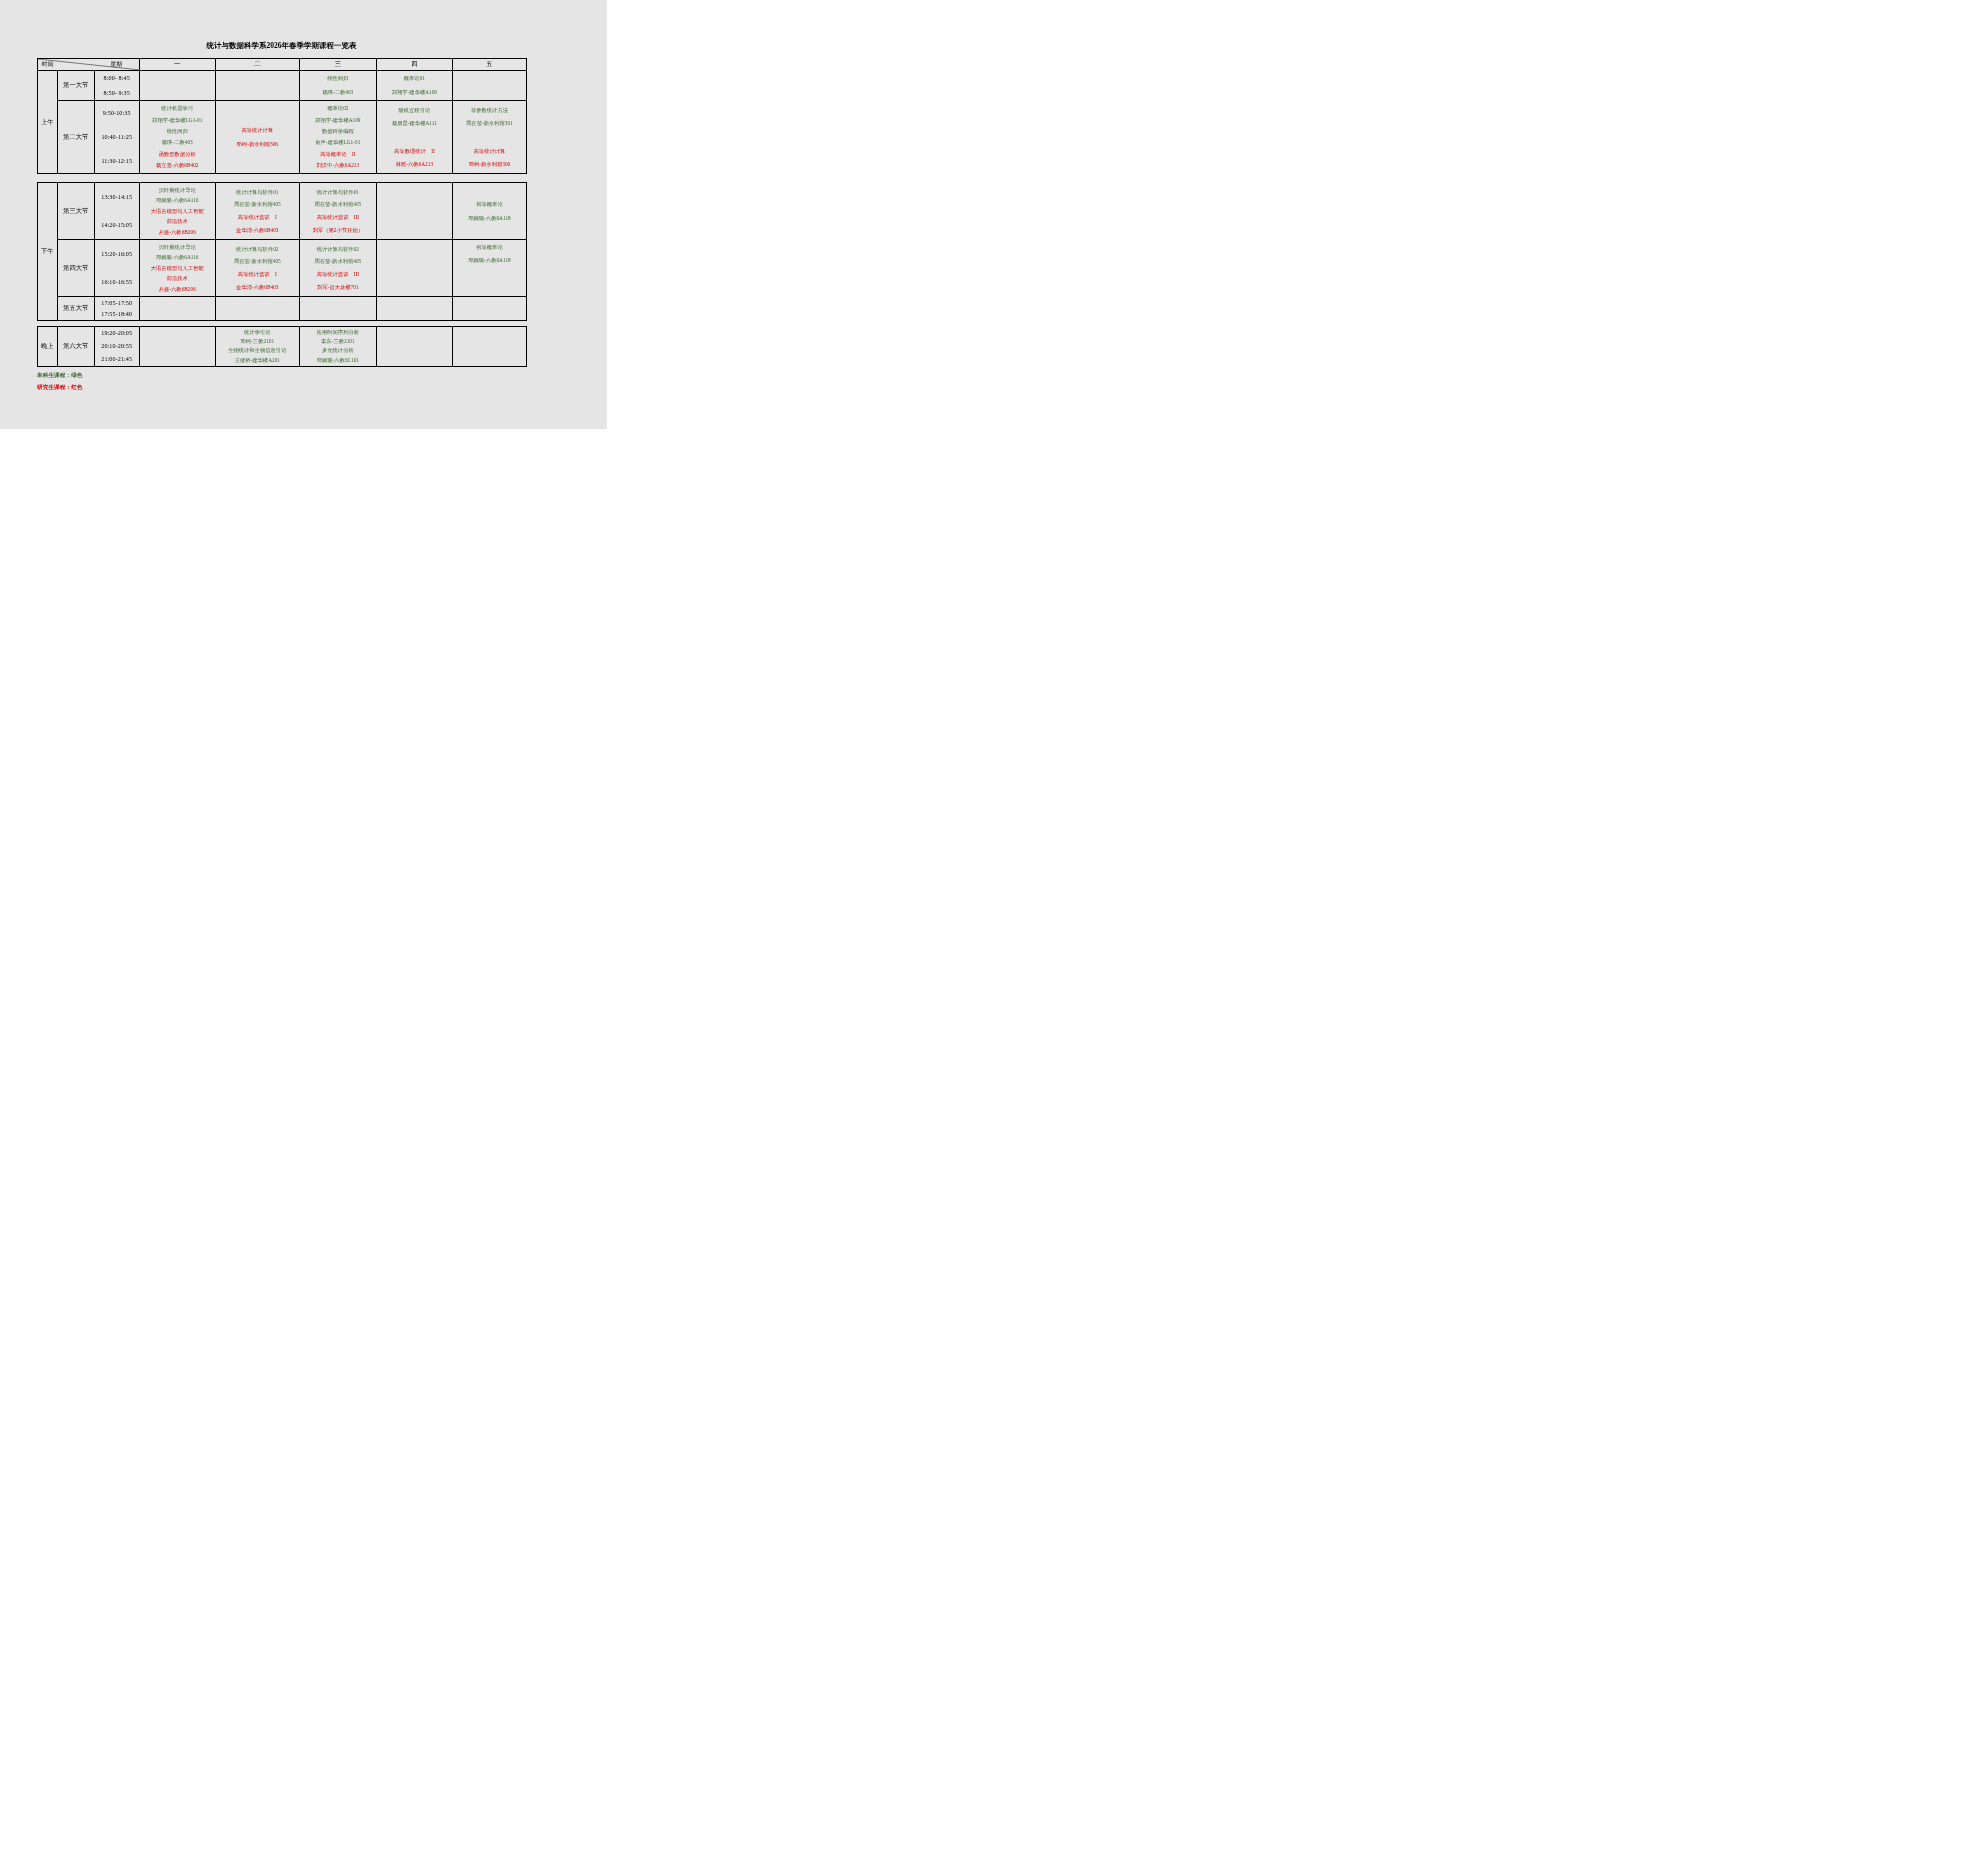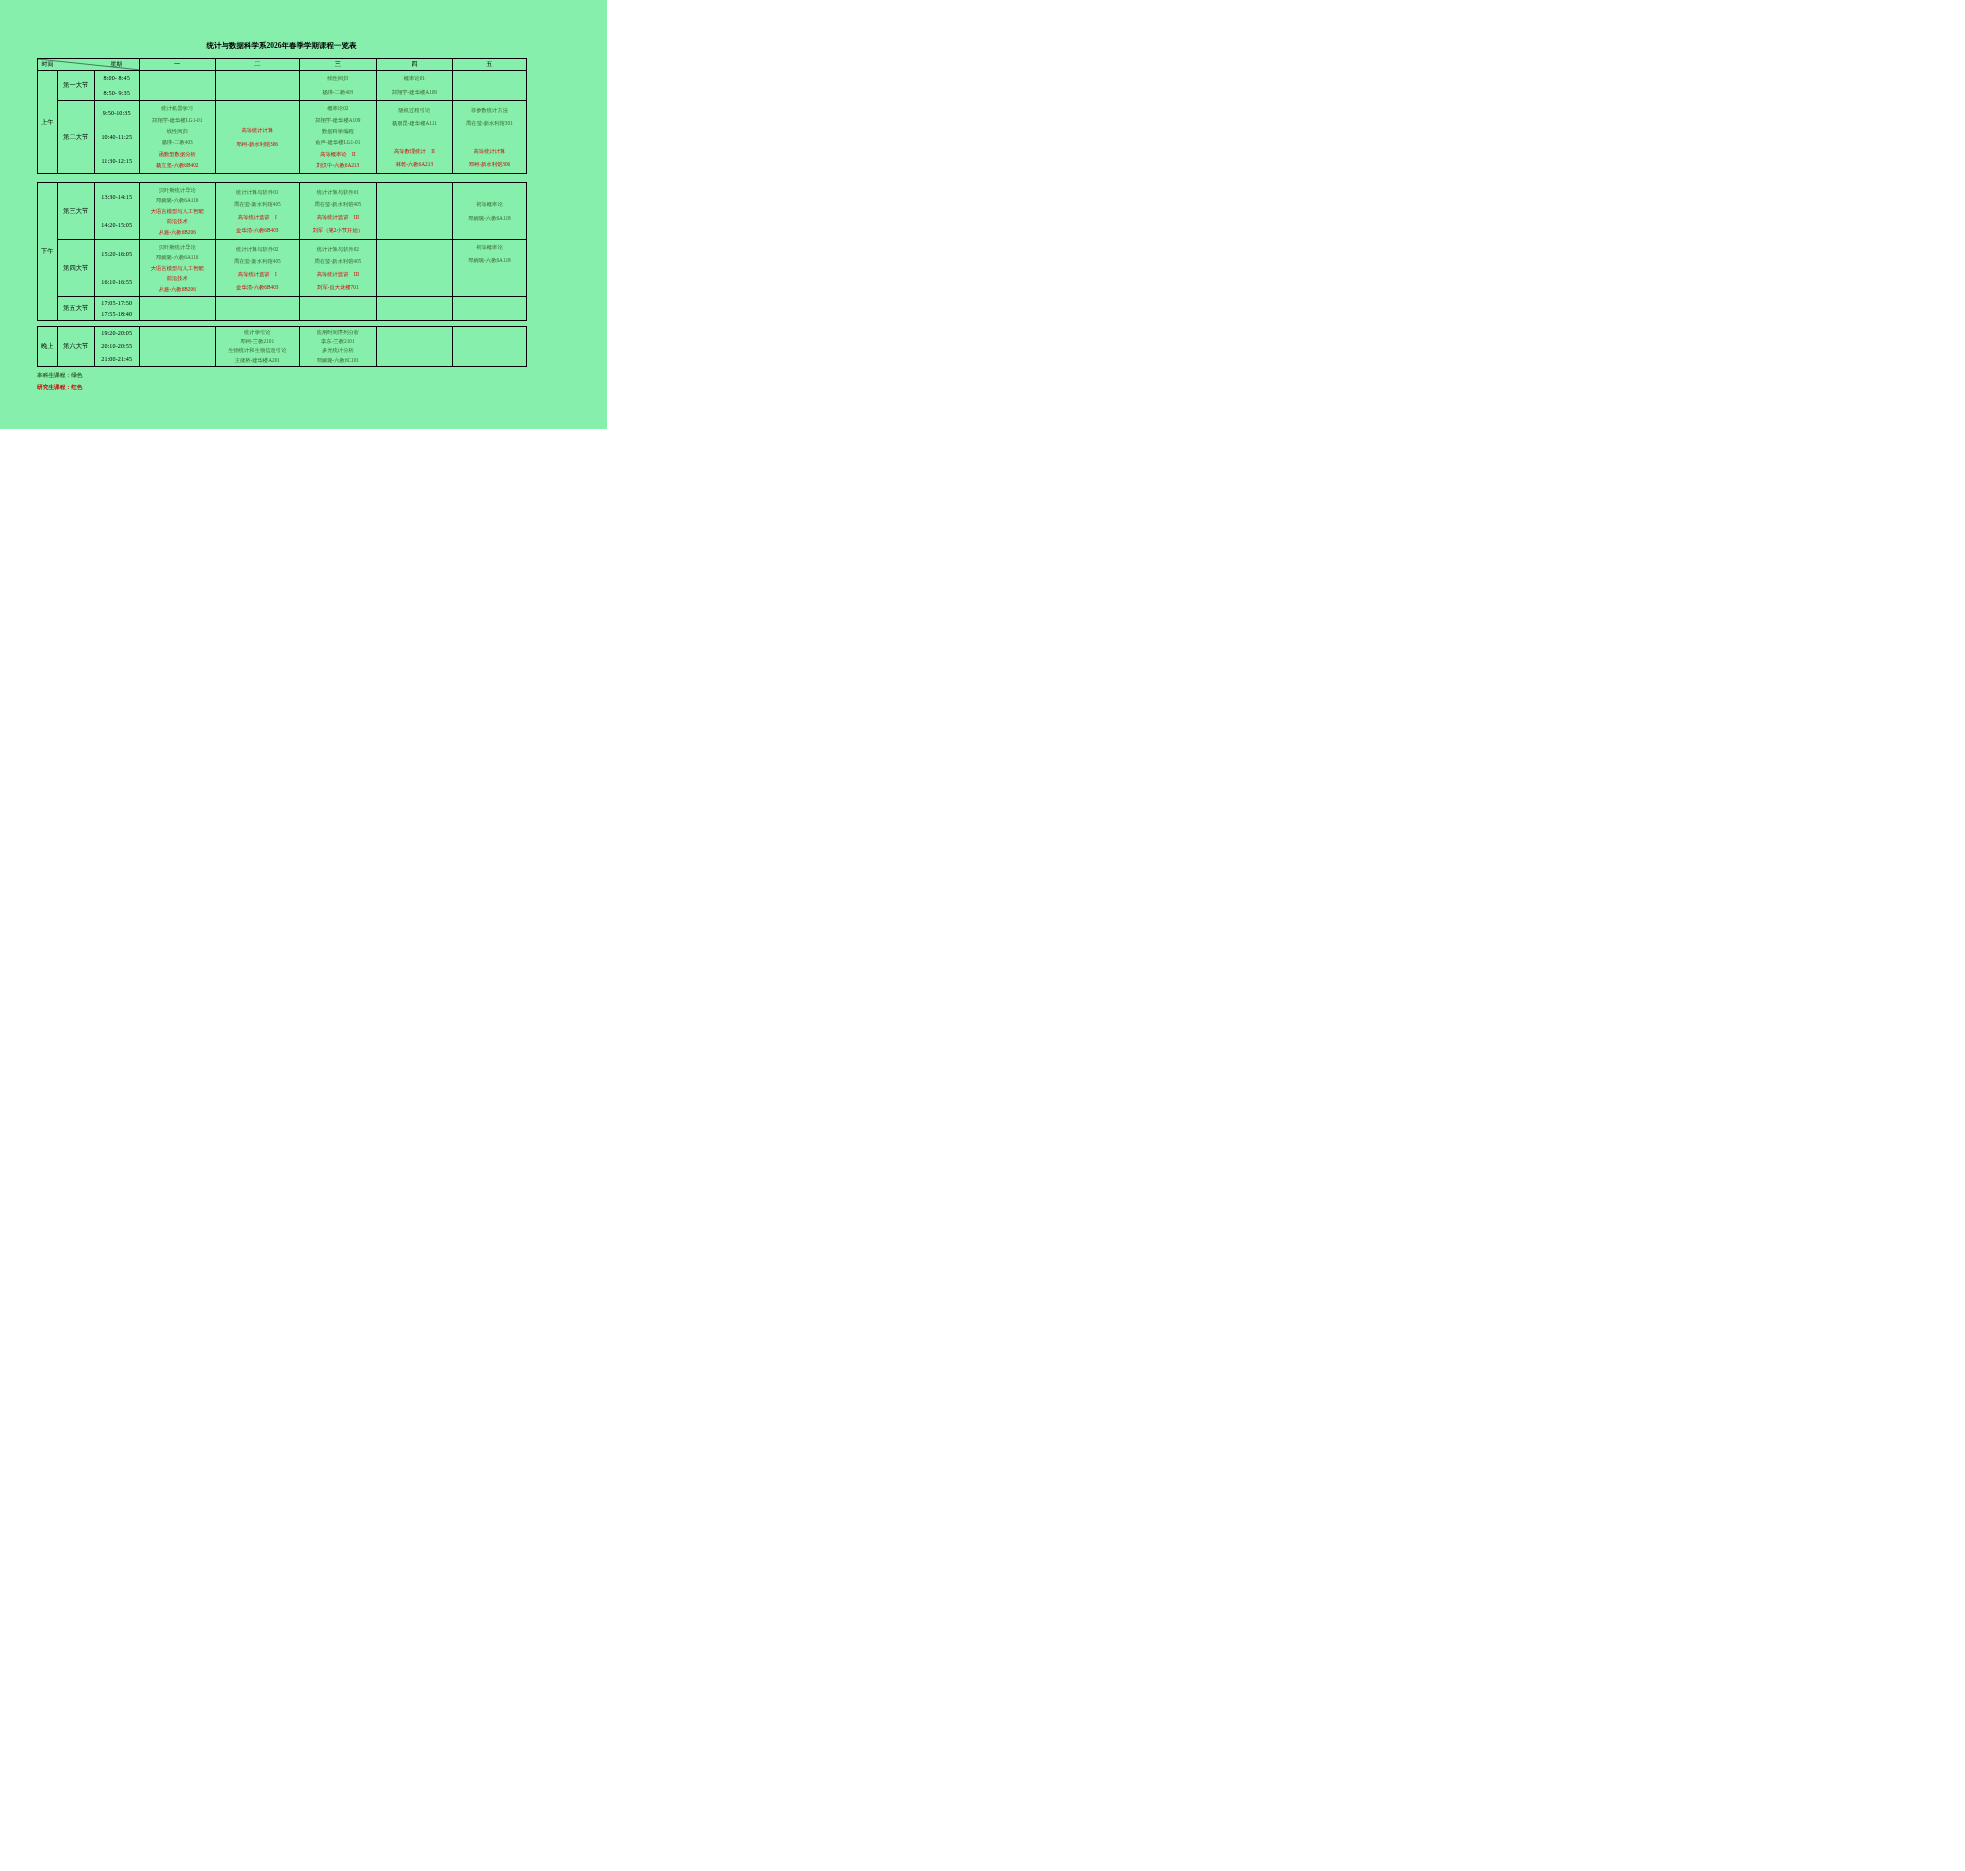--- a/index.html
+++ b/index.html
@@ -1,17 +1,17 @@
 <!DOCTYPE html>
 <html style="--green: #3A642E; --red: #D00000;font-size:6.3px"><head>
 <meta charset="utf-8">
 <style>
   :root{ --green:#3A642E; --red:#D00000; }
   html,body{margin:0;padding:0;background:#fff;}
-  .page{position:relative;width:607px;height:429px;background:#86efac;overflow:hidden;
+  .page{position:relative;width:607px;height:429px;background:#e5e5e5;overflow:hidden;
         font-family:"Liberation Serif","DejaVu Serif",serif;color:#000;}
   .title{position:absolute;top:41px;left:37px;width:489px;text-align:center;
          font-size:7.5px;font-weight:bold;}
   .tables{position:absolute;left:37px;top:58px;width:491px;}
   table.sched{border-collapse:collapse;table-layout:fixed;width:490px;border:1px solid #000;}
   .sched td,.sched th{border:0.6px solid #000;padding:0;vertical-align:middle;}
   .sched thead th{border-bottom:1px solid #000;font-weight:normal;}
   table.b1{margin-top:7.9px;}
   table.b2{margin-top:4.7px;}
   tr.hr{height:11.8px;}

